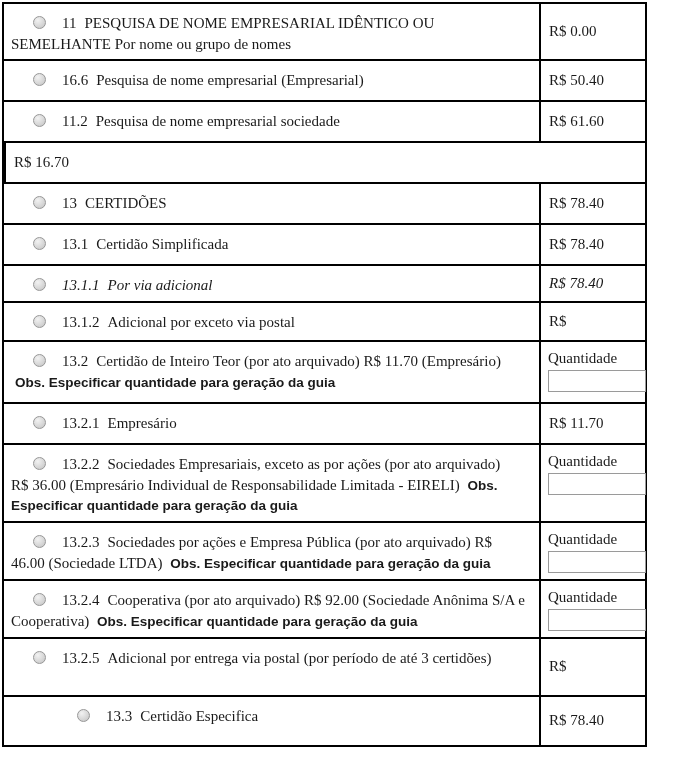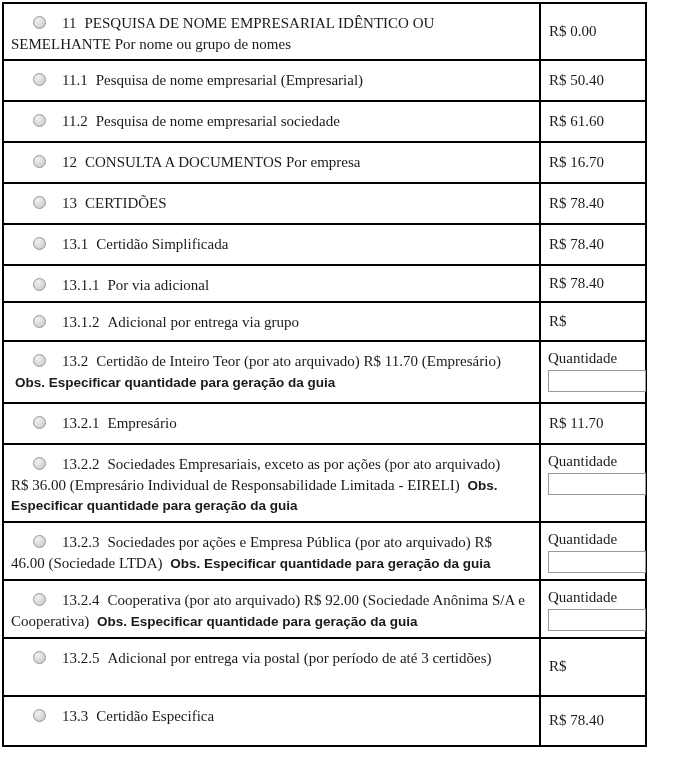--- a/index.html
+++ b/index.html
@@ -22,28 +22,28 @@
   }
   .row {
     display: flex;
     border-bottom: 2px solid #000000;
     min-height: 41px;
     box-sizing: border-box;
     background: #ffffff;
   }
   .row:last-child { border-bottom: none; }
   .row:nth-child(1)  { min-height: 55px; }
-  .row:nth-child(7)  { min-height: 35px; }
+  .row:nth-child(7)  { min-height: 35px; font-style: italic; }
   .row:nth-child(8)  { min-height: 39px; }
   .row:nth-child(9)  { min-height: 62px; }
   .row:nth-child(11) { min-height: 72px; gap: 15px; }
   .row:nth-child(12) { min-height: 58px; }
   .row:nth-child(13) { min-height: 56px; }
   .row:nth-child(14) { min-height: 58px; }
-  .row:nth-child(15) { min-height: 48px; }
+  .row:nth-child(15) { min-height: 48px; padding-left: 44px; }
 
   .cell-label {
     flex: 1 1 auto;
     padding: 9px 10px 5px 7px;
     font-size: 15px;
     line-height: 1.38;
     color: #1a1a1a;
     box-sizing: border-box;
   }
   .cell-price {
@@ -104,40 +104,37 @@
     <div class="cell-label">
       <span class="radio" role="radio" aria-checked="false"></span><span class="num">11</span><span class="txt">PESQUISA DE NOME EMPRESARIAL IDÊNTICO OU SEMELHANTE Por nome ou grupo de nomes </span>
     </div>
     <div class="cell-price is-price">
           <span>R$ 0.00</span>
         </div>
   </div>
 
   <div class="row">
     <div class="cell-label">
-      <span class="radio" role="radio" aria-checked="false"></span><span class="num">11.1</span><span class="txt">Pesquisa de nome empresarial (Empresarial) </span>
+      <span class="radio" role="radio" aria-checked="false"></span><span class="num">16.6</span><span class="txt">Pesquisa de nome empresarial (Empresarial) </span>
     </div>
     <div class="cell-price is-price">
           <span>R$ 50.40</span>
         </div>
   </div>
 
   <div class="row">
     <div class="cell-label">
       <span class="radio" role="radio" aria-checked="false"></span><span class="num">11.2</span><span class="txt">Pesquisa de nome empresarial sociedade </span>
     </div>
     <div class="cell-price is-price">
           <span>R$ 61.60</span>
         </div>
   </div>
 
   <div class="row">
-    <div class="cell-label">
-      <span class="radio" role="radio" aria-checked="false"></span><span class="num">12</span><span class="txt">CONSULTA A DOCUMENTOS Por empresa </span>
-    </div>
     <div class="cell-price is-price">
           <span>R$ 16.70</span>
         </div>
   </div>
 
   <div class="row">
     <div class="cell-label">
       <span class="radio" role="radio" aria-checked="false"></span><span class="num">13</span><span class="txt">CERTIDÕES </span>
     </div>
     <div class="cell-price is-price">
@@ -158,21 +155,21 @@
     <div class="cell-label">
       <span class="radio" role="radio" aria-checked="false"></span><span class="num">13.1.1</span><span class="txt">Por via adicional </span>
     </div>
     <div class="cell-price is-price">
           <span>R$ 78.40</span>
         </div>
   </div>
 
   <div class="row">
     <div class="cell-label">
-      <span class="radio" role="radio" aria-checked="false"></span><span class="num">13.1.2</span><span class="txt">Adicional por entrega via grupo </span>
+      <span class="radio" role="radio" aria-checked="false"></span><span class="num">13.1.2</span><span class="txt">Adicional por exceto via postal </span>
     </div>
     <div class="cell-price is-price">
           <span>R$</span>
         </div>
   </div>
 
   <div class="row">
     <div class="cell-label">
       <span class="radio" role="radio" aria-checked="false"></span><span class="num">13.2</span><span class="txt">Certidão de Inteiro Teor (por ato arquivado) R$ 11.70 (Empresário) </span><span class="obs">Obs. Especificar quantidade para geração da guia</span>
     </div>

